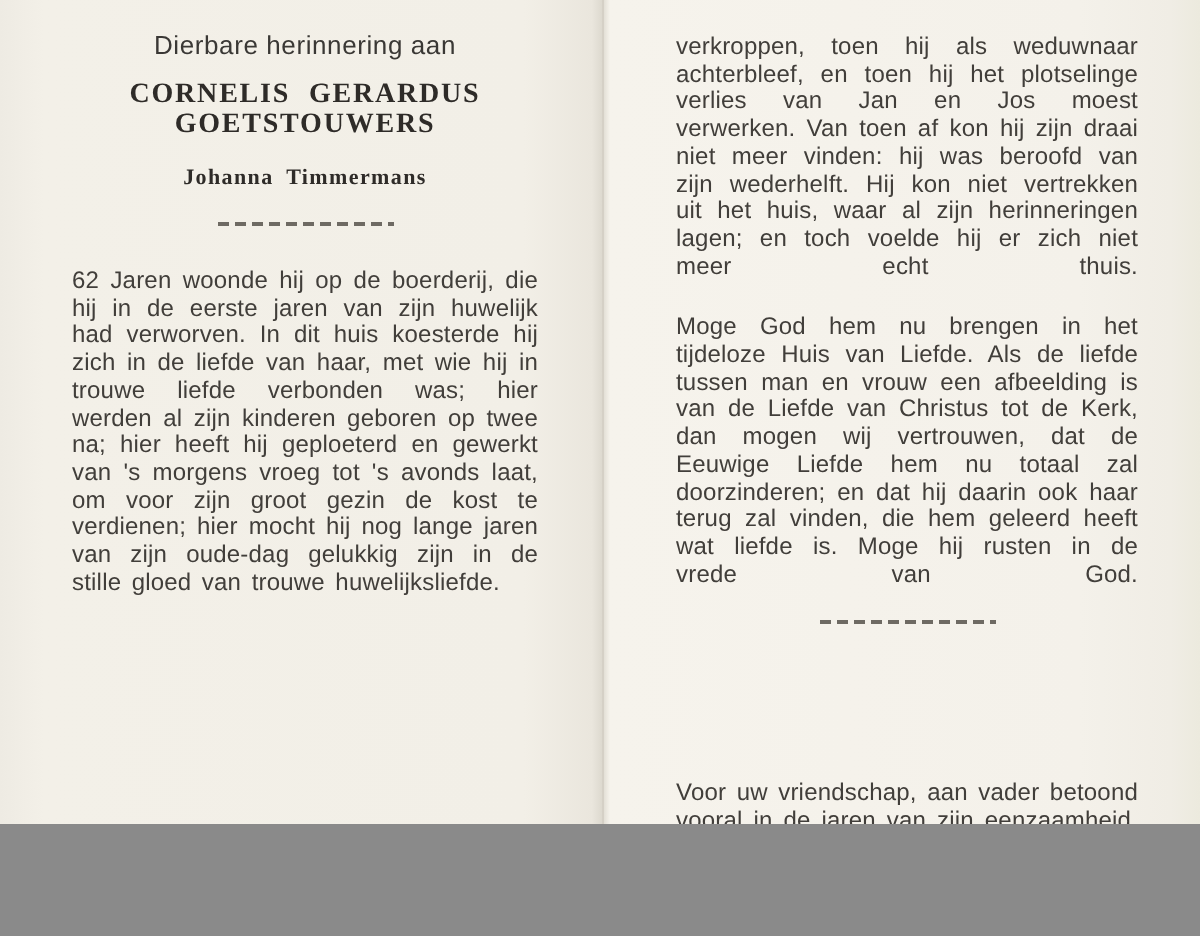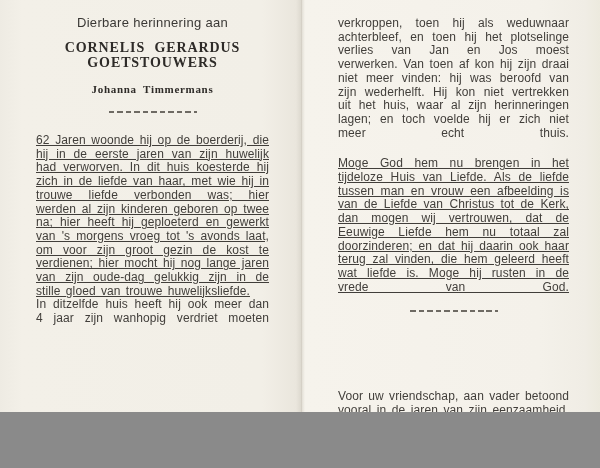--- a/index.html
+++ b/index.html
@@ -64,24 +64,24 @@
     font-size: 12px;
     line-height: 13.7px;
     letter-spacing: 0.1px;
     word-spacing: 1.8px;
     text-align: justify;
     margin: 0;
   }
   .justify-last { text-align-last: justify; }
 
   .p-lifedates { margin-top: 16px; }
-  .p-farm-1    { margin-top: 21px; text-decoration: underline; }
+  .p-farm-1    { margin-top: 21px; }
   .p-farm-2    { margin-top: 0; }
   .p-grief     { margin-top: 17px; }
-  .p-faith     { margin-top: 17px; text-decoration: underline; }
+  .p-faith     { margin-top: 17px; }
   .p-thanks    { margin-top: 78px; }
 
   .divider {
     width: 88px;
     height: 2px;
     margin: 16px auto 0 auto;
     background: repeating-linear-gradient(90deg,
       #6e6a63 0px, #6e6a63 5.5px,
       transparent 5.5px, transparent 8.5px);
   }
@@ -107,21 +107,20 @@
     <h1 class="name deceased">CORNELIS GERARDUS GOETSTOUWERS</h1>
 
 
     <h2 class="name spouse">Johanna Timmermans</h2>
 
 
     <div class="divider"></div>
 
     <p class="body p-farm-1">62 Jaren woonde hij op de boerderij, die hij in de eerste jaren van zijn huwelijk had verworven. In dit huis koesterde hij zich in de liefde van haar, met wie hij in trouwe liefde verbonden was; hier werden al zijn kinderen geboren op twee na; hier heeft hij geploeterd en gewerkt van 's morgens vroeg tot 's avonds laat, om voor zijn groot gezin de kost te verdienen; hier mocht hij nog lange jaren van zijn oude-dag gelukkig zijn in de stille gloed van trouwe huwelijksliefde.</p>
 
-    <p class="body p-farm-2 justify-last">In ditzelfde huis heeft hij ook meer dan 4 jaar zijn wanhopig verdriet moeten</p>
   </section>
 
   <section class="page page-right">
     <p class="body p-grief justify-last">verkroppen, toen hij als weduwnaar achterbleef, en toen hij het plotselinge verlies van Jan en Jos moest verwerken. Van toen af kon hij zijn draai niet meer vinden: hij was beroofd van zijn wederhelft. Hij kon niet vertrekken uit het huis, waar al zijn herinneringen lagen; en toch voelde hij er zich niet meer echt thuis.</p>
 
     <p class="body p-faith justify-last">Moge God hem nu brengen in het tijdeloze Huis van Liefde. Als de liefde tussen man en vrouw een afbeelding is van de Liefde van Christus tot de Kerk, dan mogen wij vertrouwen, dat de Eeuwige Liefde hem nu totaal zal doorzinderen; en dat hij daarin ook haar terug zal vinden, die hem geleerd heeft wat liefde is. Moge hij rusten in de vrede van God.</p>
 
     <div class="divider"></div>
 
     <p class="body p-thanks justify-last">Voor uw vriendschap, aan vader betoond vooral in de jaren van zijn eenzaamheid, en voor uw medeleven na zijn dood, betuigen wij U onze oprechte dank.</p>

